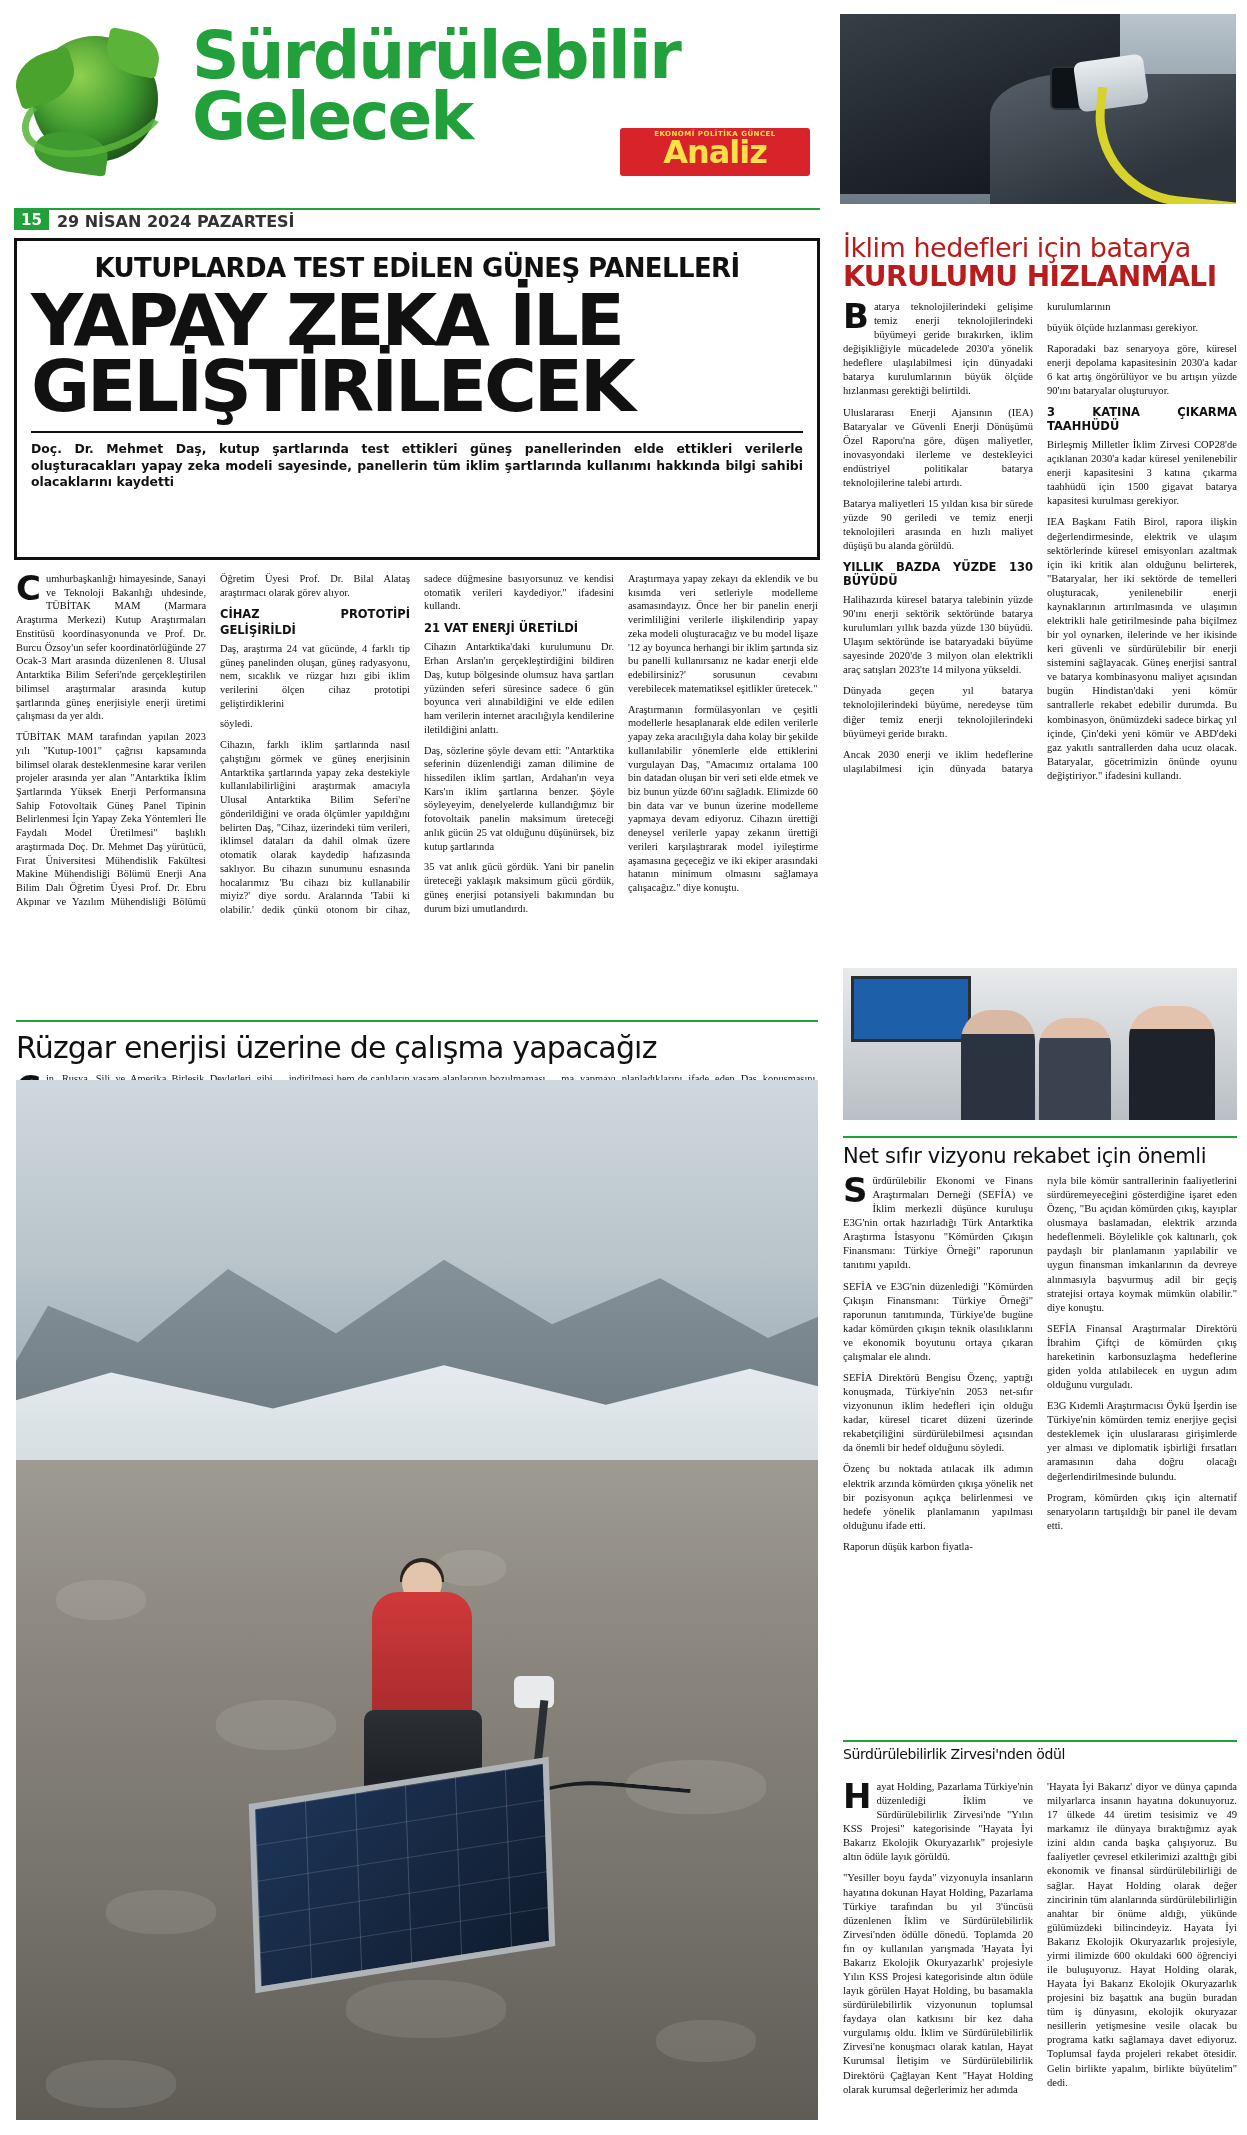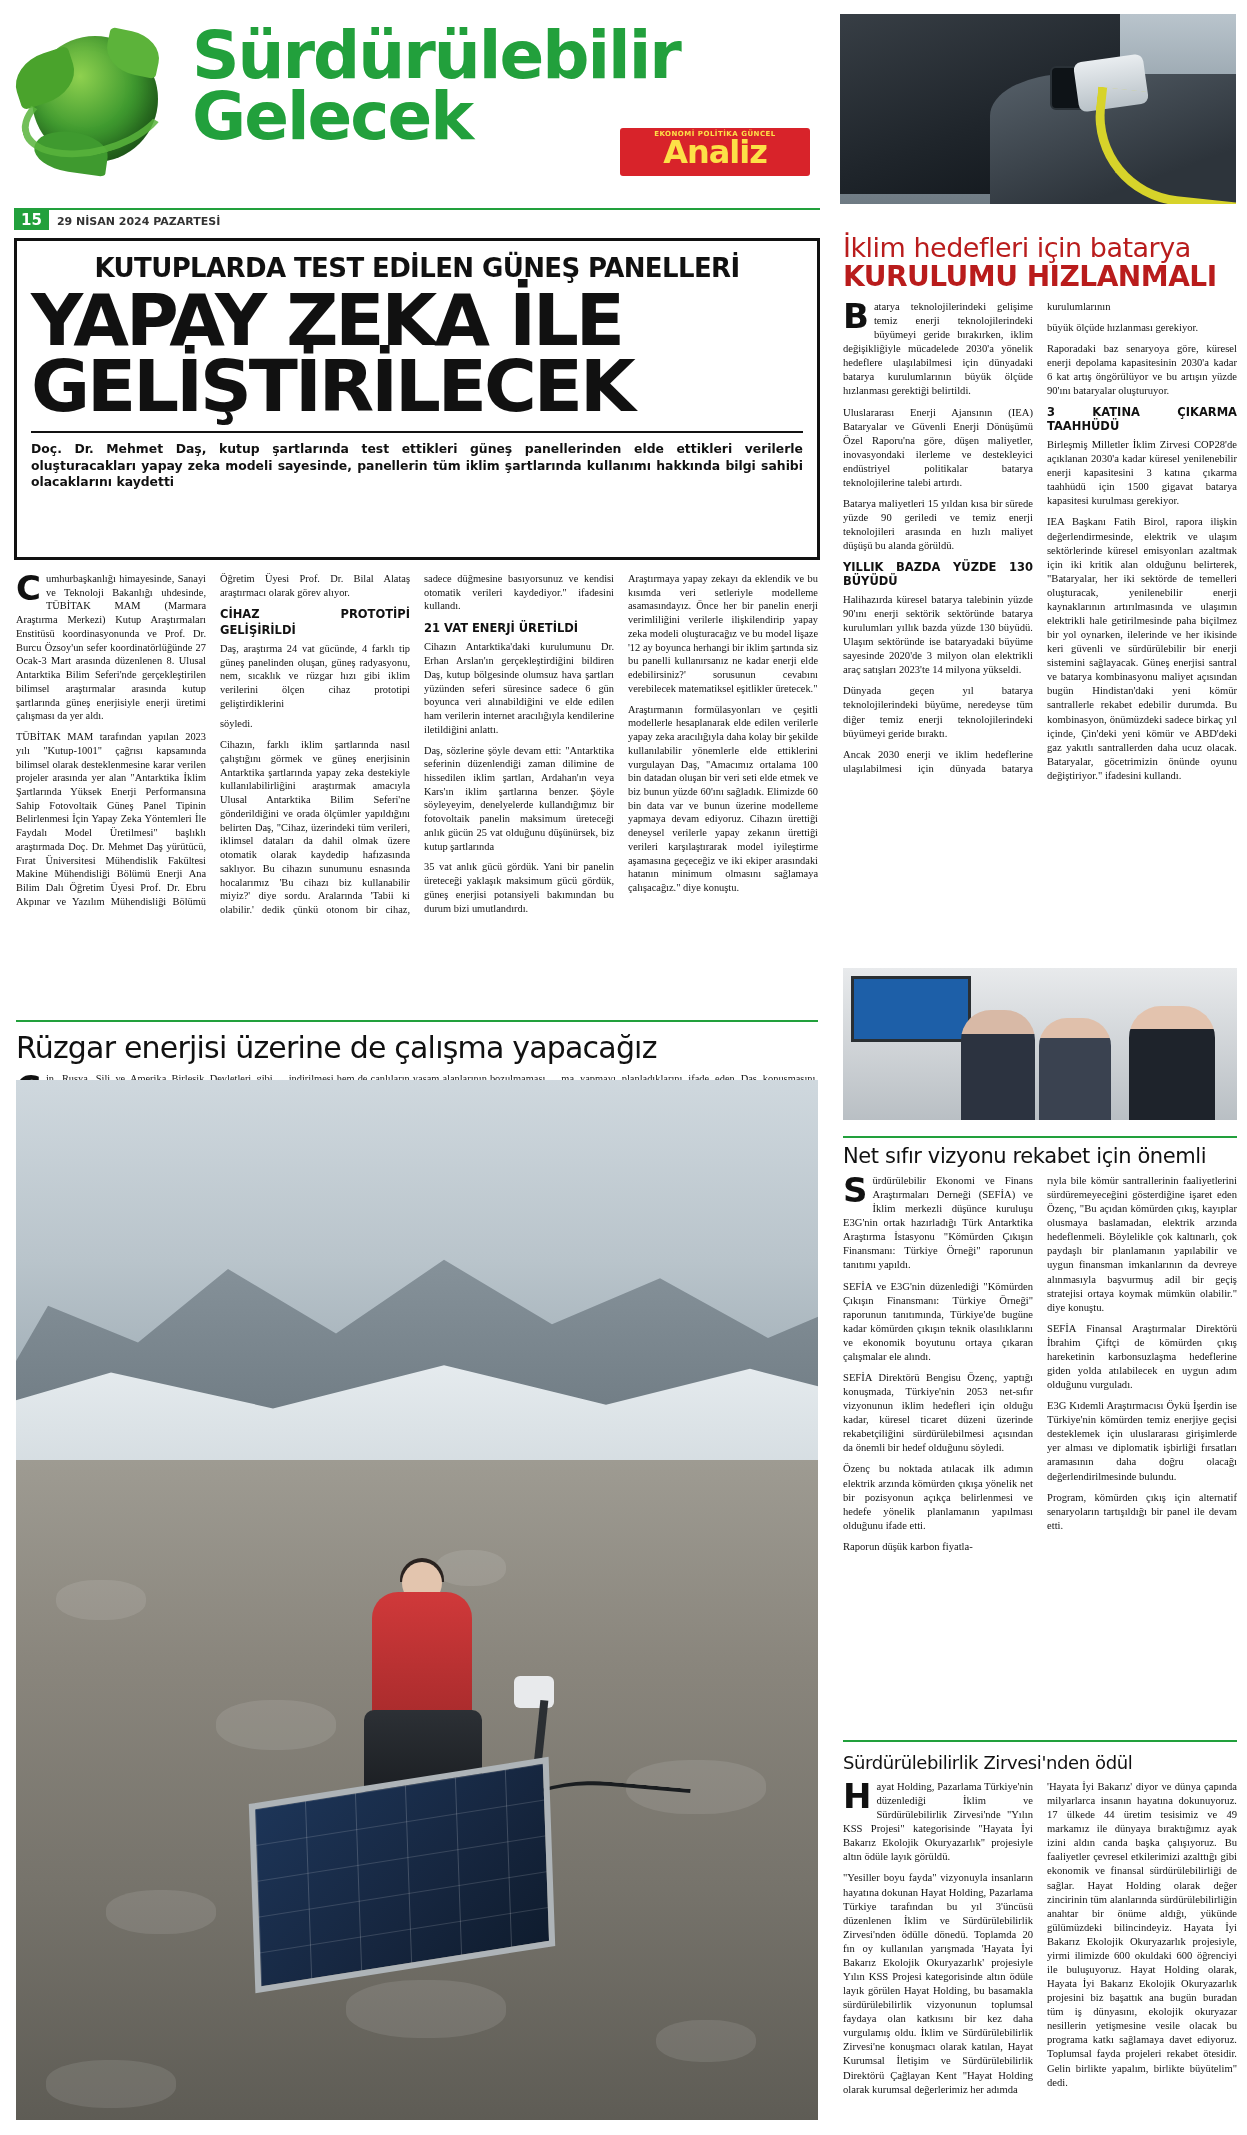--- a/index.html
+++ b/index.html
@@ -69,21 +69,21 @@
   }
   .dateline {
     position:absolute; left: 14px; top: 208px; width: 806px; height: 22px;
     border-top: 2px solid #22a03c; display:flex; align-items:center; gap:8px;
   }
   .pagenum {
     background:#22a03c; color:#fff; font-family:"DejaVu Sans",sans-serif;
     font-weight:700; font-size:15px; padding:1px 7px; margin-top:0;
   }
   .datetext {
-    font-family:"DejaVu Sans",sans-serif; font-size:11px; font-weight:700; color:#333; margin-top:2px;
+    font-family:"DejaVu Sans",sans-serif; font-size:16px; font-weight:700; color:#333; margin-top:2px;
   }
 
   
   .ev-photo {
     position:absolute; left: 840px; top: 14px; width: 396px; height: 190px;
     overflow:hidden; background:#8f9ba3;
   }
   .ev-photo .sky { position:absolute; inset:0;
     background: linear-gradient(180deg,#b9c4cc 0%, #9aa7b0 38%, #6e7a83 100%); }
   .ev-photo .car {
@@ -168,22 +168,22 @@
   }
   .rcol-body2 {
     position:absolute; left: 843px; top: 1174px; width: 394px; height: 560px;
     column-count: 2; column-gap: 14px;
     font-size: 10.6px; line-height: 1.33; text-align: justify;
   }
   .rcol-body2 p { margin: 0 0 7px 0; }
 
   .r-head3 {
     position:absolute; left: 843px; top: 1740px; width: 394px;
-    font-family:"DejaVu Sans", sans-serif; font-size: 18px; font-weight: 400;
-    letter-spacing:-.4px; padding-top:10px; border-top:2px solid #22a03c;
+    font-family:"DejaVu Sans", sans-serif; font-size: 14px; font-weight: 400;
+    letter-spacing:-.4px; padding-top:4px; border-top:2px solid #22a03c;
   }
   .rcol-body3 {
     position:absolute; left: 843px; top: 1780px; width: 394px; height: 348px;
     column-count: 2; column-gap: 14px;
     font-size: 10.6px; line-height: 1.33; text-align: justify;
   }
   .rcol-body3 p { margin: 0 0 7px 0; }
 
   
   .main-box {

